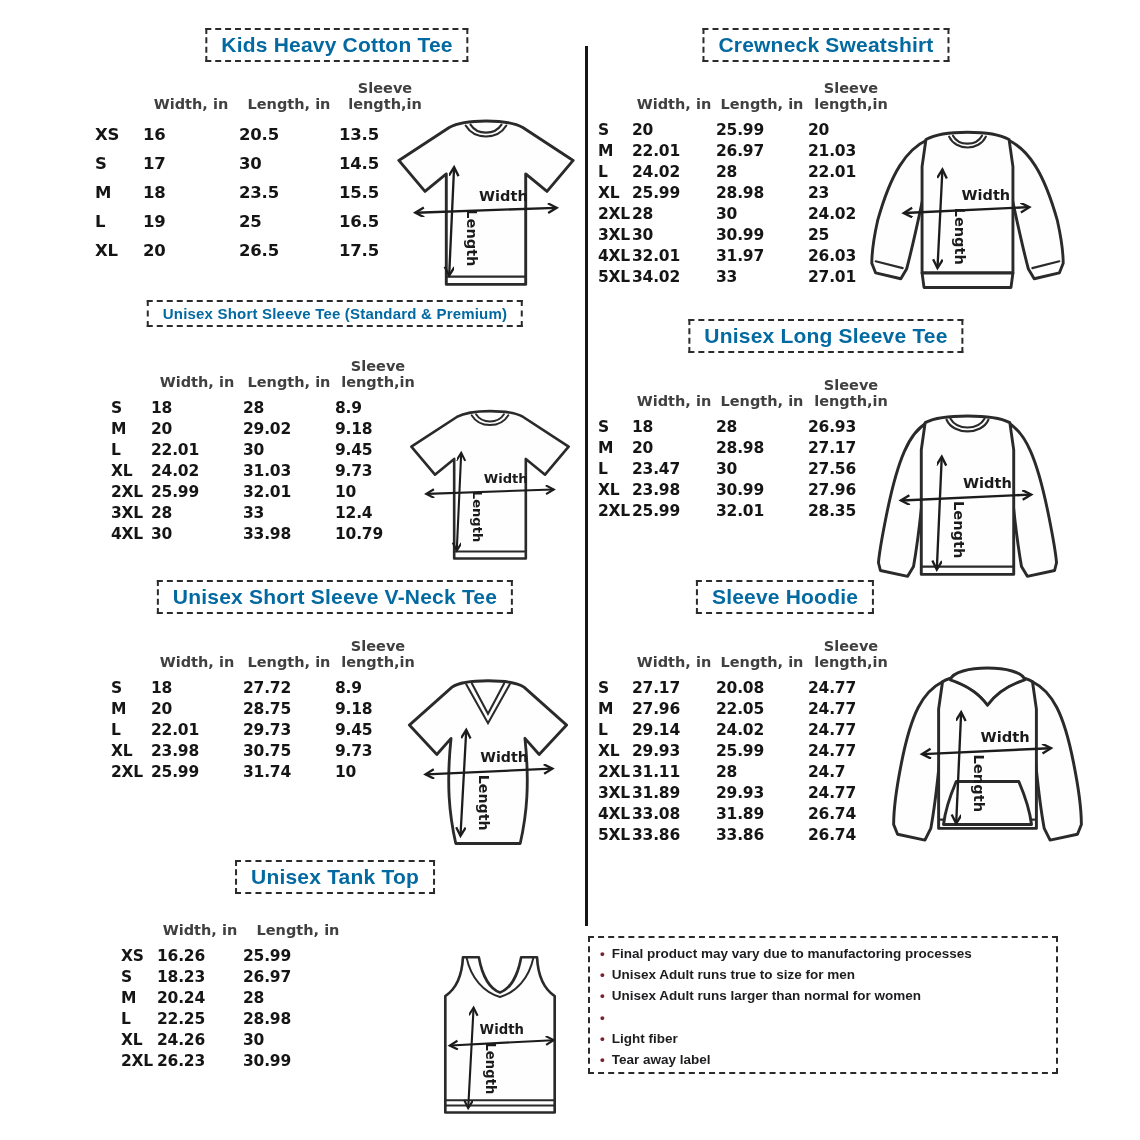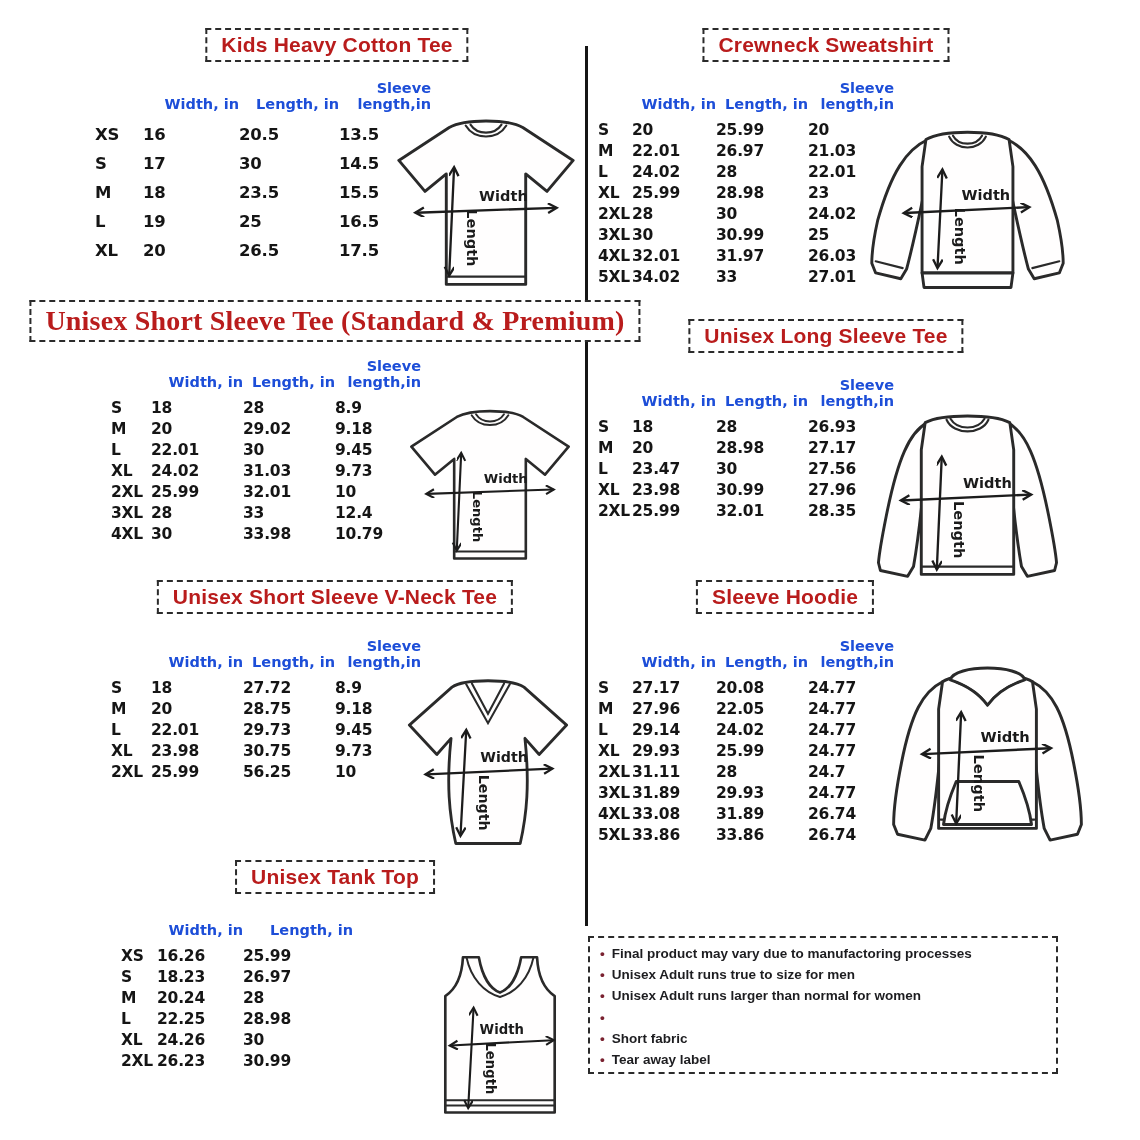--- a/index.html
+++ b/index.html
@@ -5,28 +5,28 @@
   html,body{margin:0;padding:0;}
   body{
     width:1140px;height:1140px;position:relative;background:#ffffff;
     font-family:"DejaVu Sans",sans-serif;overflow:hidden;
   }
   .section{position:absolute;}
   .title{
     position:absolute;left:50%;top:0;transform:translateX(-50%);
     white-space:nowrap;border:2px dashed #2b2b2b;background:#fff;
     padding:3px 14px;font-family:"Liberation Sans",sans-serif;
-    font-size:21px;font-weight:700;color:#b91c1c;letter-spacing:.2px;
-  }
-  .title.small{font-size:28px;font-family:Liberation Serif, serif;}
+    font-size:21px;font-weight:700;color:#0369a1;letter-spacing:.2px;
+  }
+  .title.small{font-size:15px;}
   .title.shift{transform:translateX(calc(-50% - 45px));}
   .table{position:absolute;display:grid;}
   .th{
-    color:#1d4ed8;font-weight:700;font-size:14.5px;line-height:16px;
-    text-align:right;white-space:pre-line;align-self:end;padding-bottom:8px;
+    color:#404040;font-weight:700;font-size:14.5px;line-height:16px;
+    text-align:center;white-space:pre-line;align-self:end;padding-bottom:8px;
   }
   .td{
     font-size:15.5px;font-weight:700;color:#151515;
     height:20.5px;line-height:20.5px;letter-spacing:-.2px;
   }
   .roomy .td{height:29px;line-height:29px;font-size:16.5px;}
   .midrows .td{height:21px;line-height:21px;}
   .garment{position:absolute;}
   .g{fill:#fffefe;stroke:#2a2a2a;stroke-width:3;stroke-linejoin:round;stroke-linecap:round;}
   .s{fill:none;stroke:#2a2a2a;stroke-width:2.2;stroke-linecap:round;}
@@ -278,21 +278,21 @@
       <div class="td size">L</div>
       <div class="td">22.01</div>
       <div class="td">29.73</div>
       <div class="td">9.45</div>
       <div class="td size">XL</div>
       <div class="td">23.98</div>
       <div class="td">30.75</div>
       <div class="td">9.73</div>
       <div class="td size">2XL</div>
       <div class="td">25.99</div>
-      <div class="td">56.25</div>
+      <div class="td">31.74</div>
       <div class="td">10</div>
     </div>
   <svg class="garment" style="left:313px;top:90px;" width="180" height="185" viewBox="0 0 190 195">
     <defs>
         <marker id="ah5" markerUnits="userSpaceOnUse" markerWidth="16" markerHeight="16" refX="9" refY="5" orient="auto-start-reverse">
           <path d="M1,0 L10,5 L1,10" fill="none" stroke="#1c1c1c" stroke-width="2.4"></path>
         </marker>
       </defs>
     <path class="g" d="M57,18 C70,9 120,9 133,18 L178,58 L149,89 L134,72 C139,120 136,152 129,183 L61,183 C54,152 51,120 56,72 L41,89 L12,58 Z"></path>
     <path class="s" d="M72,15 L95,56 L118,15"></path>
@@ -420,20 +420,20 @@
       </li>
       <li>
         <span class="bullet">•</span>
         <span>Unisex Adult runs larger than normal for women</span>
       </li>
       <li>
         <span class="bullet">•</span>
       </li>
       <li>
         <span class="bullet">•</span>
-        <span>Short fabric</span>
+        <span>Light fiber</span>
       </li>
       <li>
         <span class="bullet">•</span>
         <span>Tear away label</span>
       </li>
     </ul>
 </div>
 
 </body></html>

